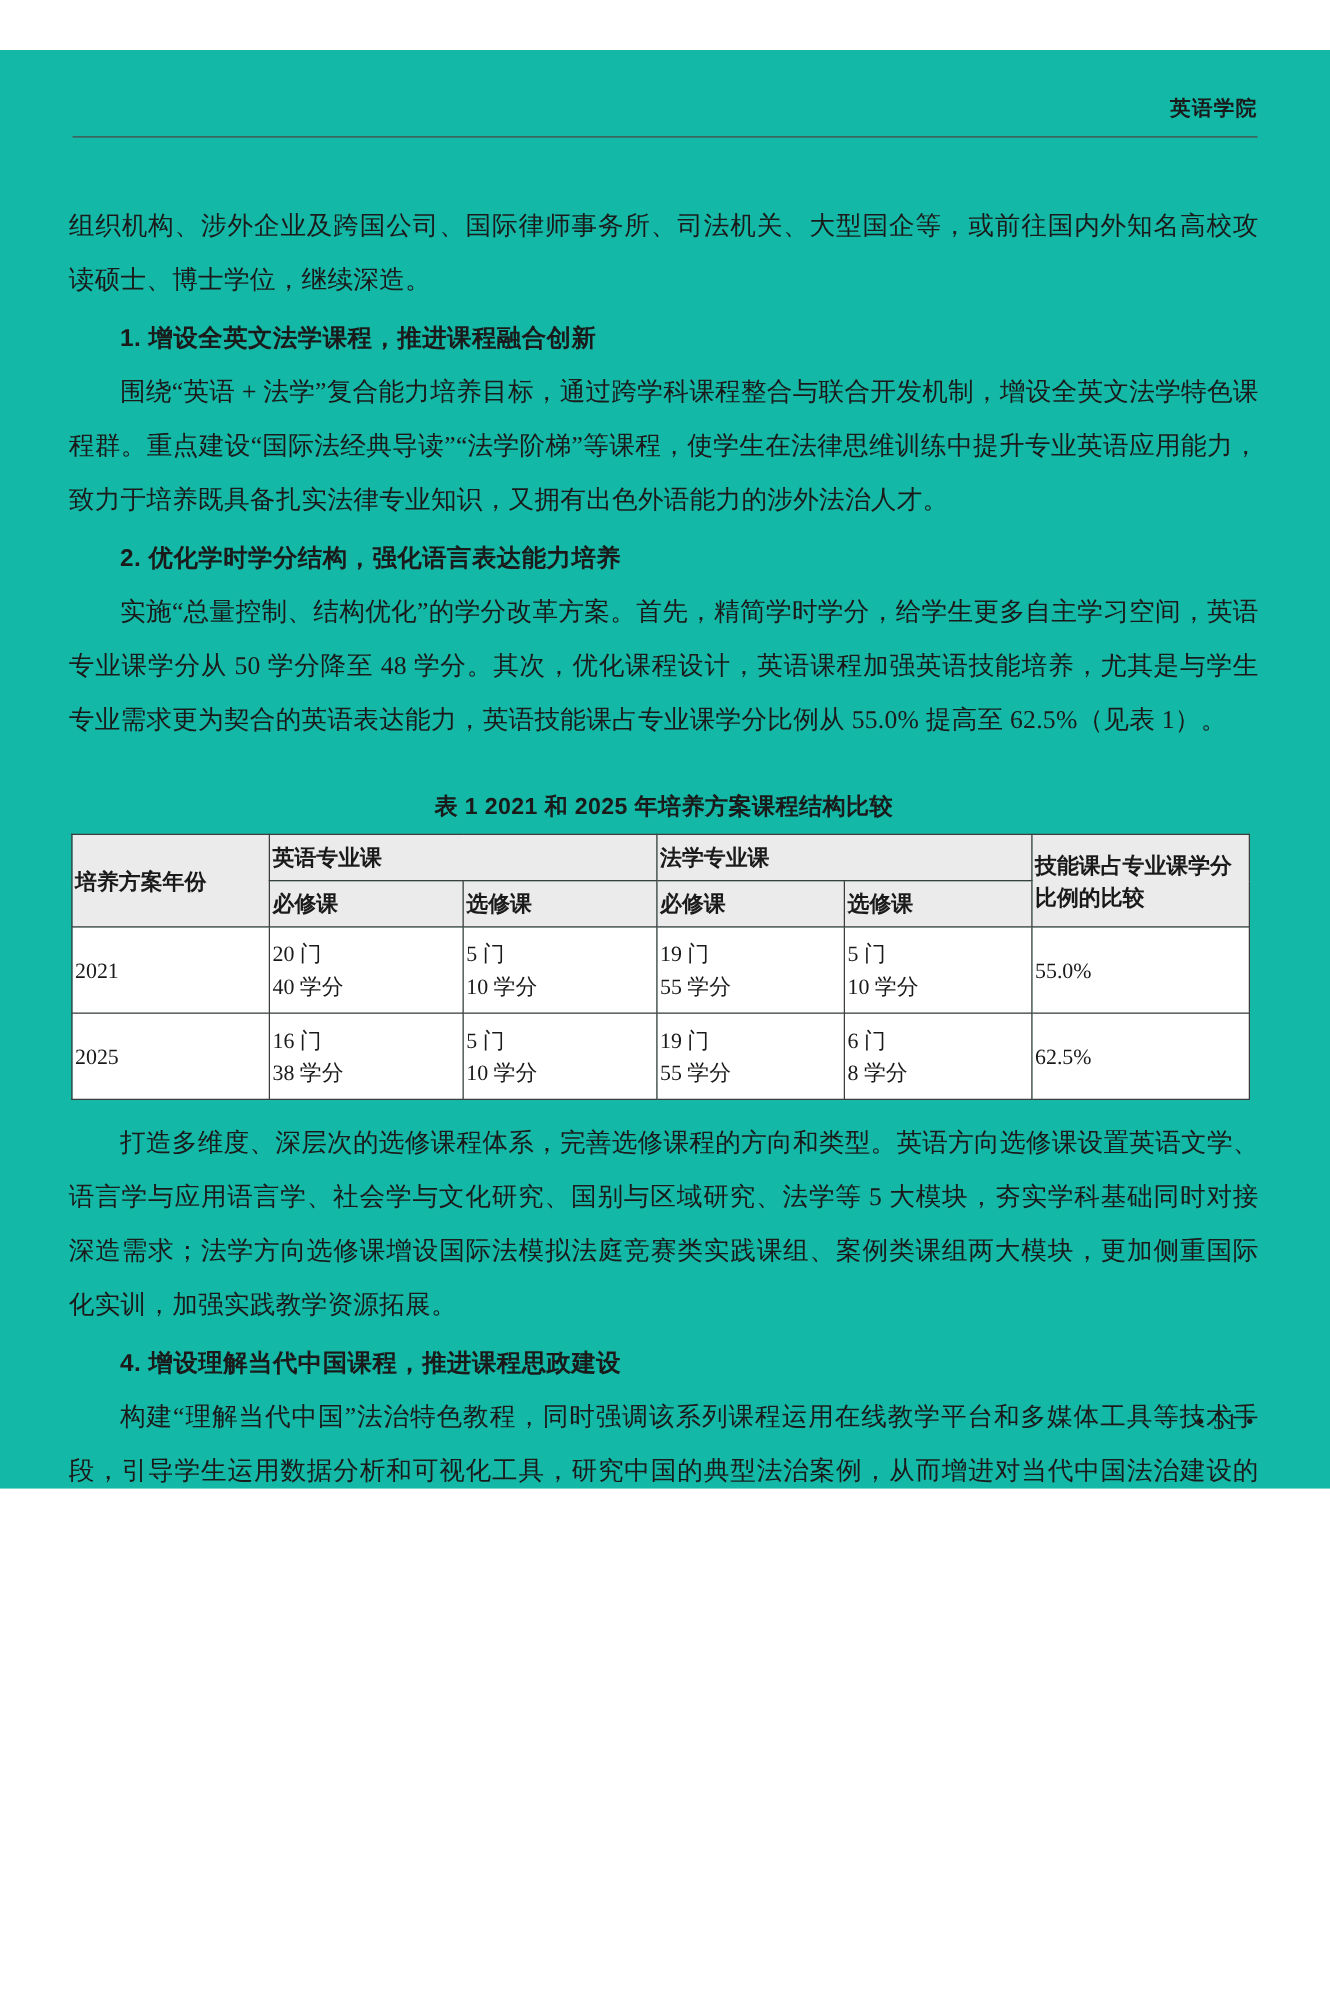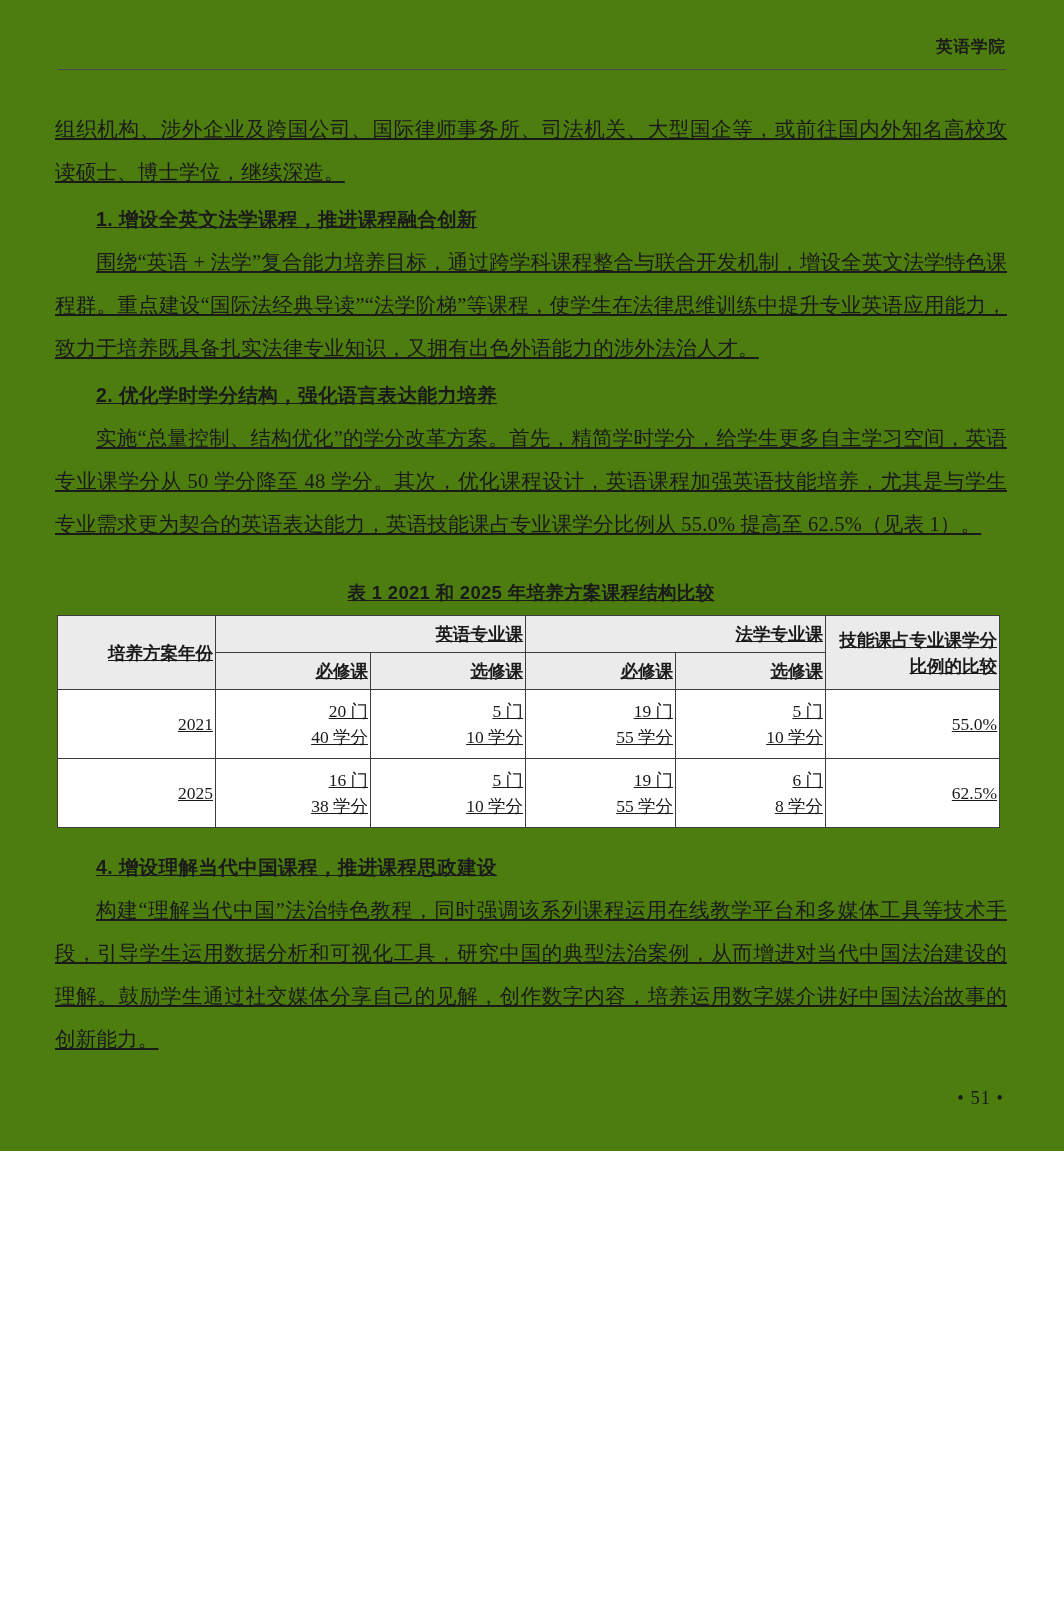--- a/index.html
+++ b/index.html
@@ -9,22 +9,23 @@
   }
   body {
     font-family: "Liberation Serif", serif;
     color: #1a1a1a;
   }
   .page {
     position: relative;
     width: 1064px;
     height: 1151px;
     box-sizing: border-box;
-    background: #4d7c0f;
+    background: #14b8a6;
     overflow: hidden;
+    margin-top: 40px;
   }
   .header {
     position: absolute;
     top: 36px;
     left: 58px;
     right: 58px;
     height: 36px;
   }
   .header-text {
     position: absolute;
@@ -38,24 +39,23 @@
   }
   .header-rule {
     position: absolute;
     left: 0;
     right: 0;
     top: 33px;
     border-top: 1.3px solid #4a4a4a;
   }
   .content {
     position: absolute;
-    top: 108px;
+    top: 120px;
     left: 55px;
     width: 952px;
-    text-decoration: underline;
   }
   p {
     margin: 0;
     font-size: 20.5px;
     line-height: 43px;
     text-align: justify;
     text-justify: inter-ideograph;
     letter-spacing: 0.2px;
   }
   p.indent {
@@ -88,21 +88,21 @@
     letter-spacing: 0.3px;
   }
   table.struct {
     border-collapse: collapse;
     width: 942px;
     margin: 0 auto 0 2px;
     table-layout: fixed;
   }
   table.struct th, table.struct td {
     border: 1px solid #3d3d3d;
-    text-align: right;
+    text-align: left;
     vertical-align: middle;
     font-size: 17.5px;
     line-height: 26px;
     padding: 5px 2px;
   }
   table.struct th {
     font-family: "Liberation Sans", sans-serif;
     font-weight: bold;
     background: #ebebeb;
     font-size: 17.5px;
@@ -211,20 +211,21 @@
             <span>6 门</span>
             <span>8 学分</span>
           </td>
           <td>62.5%</td>
         </tr>
       </tbody>
     </table>
 
     <div class="spacer-14"></div>
 
+    <p class="indent">打造多维度、深层次的选修课程体系，完善选修课程的方向和类型。英语方向选修课设置英语文学、语言学与应用语言学、社会学与文化研究、国别与区域研究、法学等 5 大模块，夯实学科基础同时对接深造需求；法学方向选修课增设国际法模拟法庭竞赛类实践课组、案例类课组两大模块，更加侧重国际化实训，加强实践教学资源拓展。</p>
 
     <h3 class="sub-title">4. 增设理解当代中国课程，推进课程思政建设</h3>
     <p class="indent">构建“理解当代中国”法治特色教程，同时强调该系列课程运用在线教学平台和多媒体工具等技术手段，引导学生运用数据分析和可视化工具，研究中国的典型法治案例，从而增进对当代中国法治建设的理解。鼓励学生通过社交媒体分享自己的见解，创作数字内容，培养运用数字媒介讲好中国法治故事的创新能力。</p>
 
   </div>
 
   <div class="footer">• 51 •</div>
 
 </div>
 

